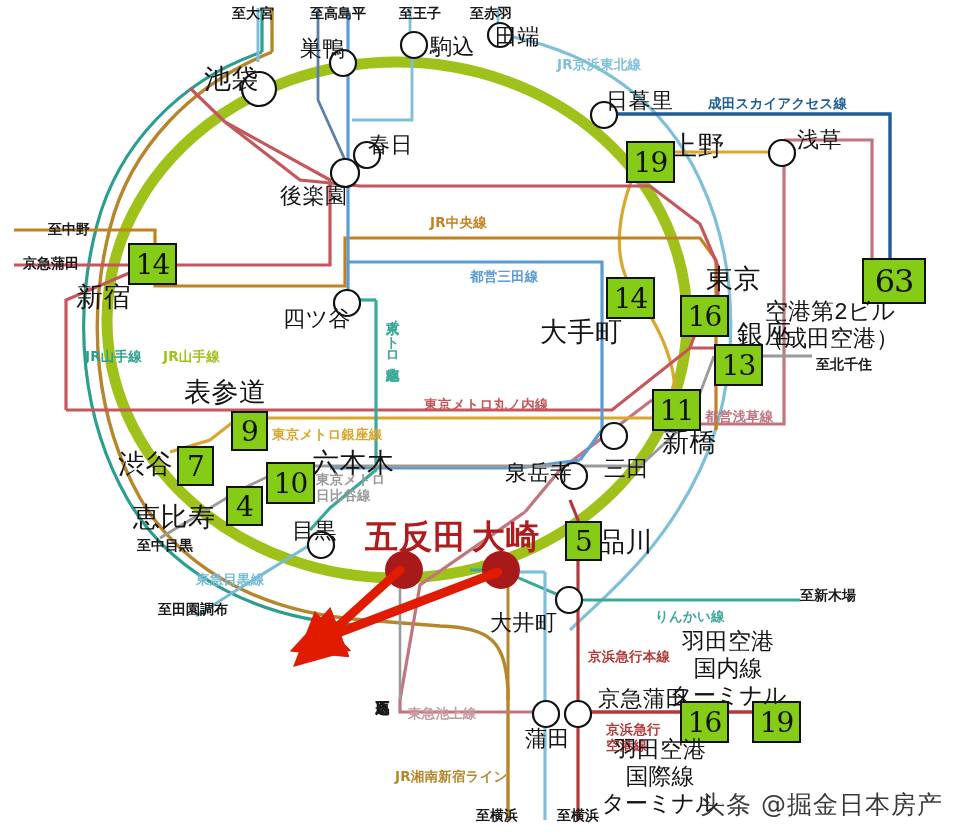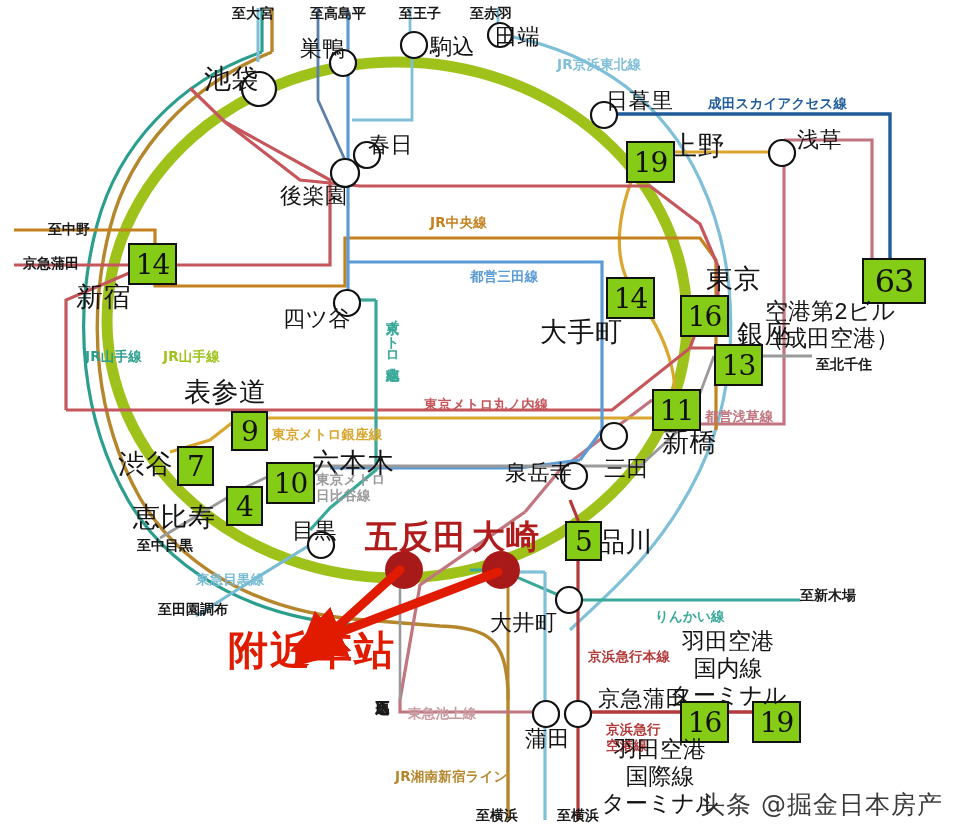--- a/index.html
+++ b/index.html
@@ -366,16 +366,15 @@
       <div class="lbl block-name" style="left: 830px; top: 300px; transform: translateX(-50%);">空港第2ビル
 （成田空港）</div>
       <div class="lbl block-name" style="left: 728px; top: 630px; transform: translateX(-50%);">羽田空港
 国内線
 ターミナル</div>
       <div class="lbl block-name" style="left: 660px; top: 738px; transform: translateX(-50%);">羽田空港
 国際線
 ターミナル</div>
     </div>
 
-  <div class="lbl annot" style="left:228px; top:630px;">附近车站</div>
 
   <div class="lbl watermark" style="left:700px; top:792px;">头条 @掘金日本房产</div>
 </div>
 
 </body></html>

